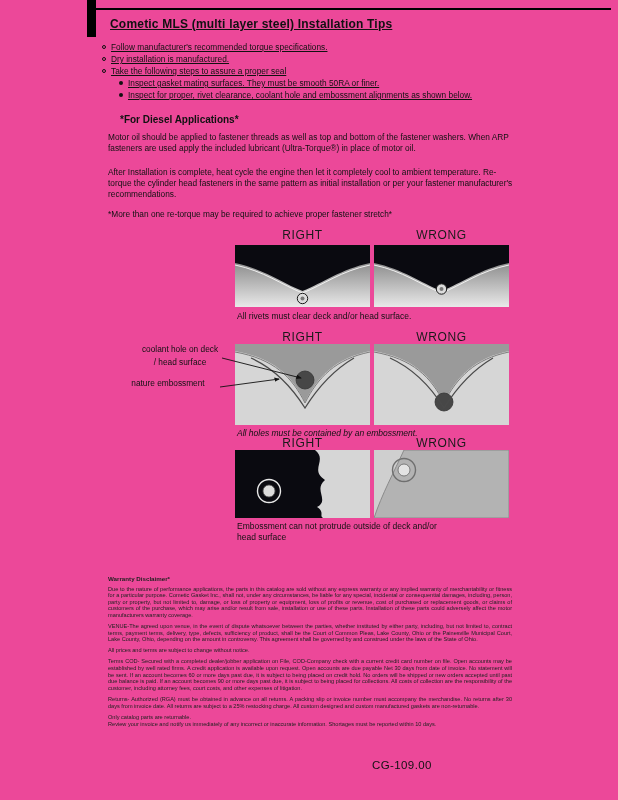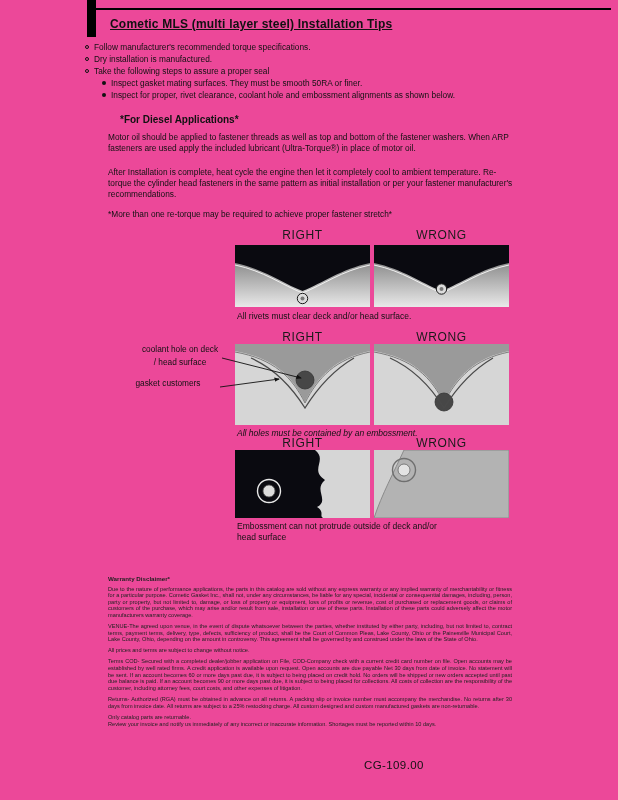--- a/index.html
+++ b/index.html
@@ -32,21 +32,21 @@
 </head>
 <body>
 
 <div class="page">
 
   <div class="abs corner-bar" style="left:87px;top:0;width:9px;height:37px;"></div>
   <div class="abs frame-top" style="left:96px;top:8px;width:515px;height:0;"></div>
 
   <div class="abs title" style="left:110px;top:17px;">Cometic MLS (multi layer steel) Installation Tips</div>
 
-  <div class="abs" style="left:85px;top:42px;width:470px;">
+  <div class="abs" style="left:102px;top:42px;width:470px;text-decoration:underline;">
     <div class="tip-row">
       <span class="marker-open"></span>
       <span>Follow manufacturer's recommended torque specifications.</span>
     </div>
     <div class="tip-row">
       <span class="marker-open"></span>
       <span>Dry installation is manufactured.</span>
     </div>
     <div class="tip-row">
       <span class="marker-open"></span>
@@ -101,21 +101,21 @@
       <circle cx="67.5" cy="44" r="2" fill="#777"></circle>
     </g>
   </svg>
 
   <div class="abs caption" style="left:237px;top:311px;">All rivets must clear deck and/or head surface.</div>
 
   <div class="abs rw-label" style="left:235px;top:330px;">RIGHT</div>
   <div class="abs rw-label" style="left:374px;top:330px;">WRONG</div>
 
   <div class="abs diagram-label" style="left:140px;top:343px;width:80px;">coolant hole on deck / head surface</div>
-  <div class="abs diagram-label" style="left:118px;top:377px;width:100px;">gasket customers</div>
+  <div class="abs diagram-label" style="left:118px;top:377px;width:100px;">nature embossment</div>
 
   <svg class="abs" style="left:235px;top:344px;" width="135" height="81" viewBox="0 0 135 81">
     <rect width="135" height="81" fill="#d6d6d6"></rect>
     <path d="M0,0 H135 V7 C101,14 83,32 70,58 C57,32 39,14 0,7 Z" fill="#9a9a9a"></path>
     <path d="M0,8 C39,15 57,33 70,59 C83,33 101,15 135,8" fill="none" stroke="#7c7c7c" stroke-width="1"></path>
     <path d="M16,14 C38,24 55,40 70,64 C85,40 102,24 119,14" fill="none" stroke="#4a4a4a" stroke-width="1.3"></path>
     <circle cx="70" cy="36" r="9" fill="#474747" stroke="#333" stroke-width="0.8"></circle>
   </svg>
 
   <svg class="abs" style="left:374px;top:344px;" width="135" height="81" viewBox="0 0 135 81">
@@ -161,15 +161,15 @@
     <div class="disclaimer-heading">Warranty Disclaimer*</div>
     <p>Due to the nature of performance applications, the parts in this catalog are sold without any express warranty or any implied warranty of merchantability or fitness for a particular purpose.  Cometic Gasket Inc., shall not, under any circumstances, be liable for any special, incidental or consequential damages, including, person, party or property, but not limited to, damage, or loss of property or equipment, loss of profits or revenue, cost of purchased or replacement goods, or claims of customers of the purchase, which may arise and/or result from sale, installation or use of these parts.  Installation of these parts could adversely affect the motor manufacturers warranty coverage.</p>
     <p>VENUE-The agreed upon venue, in the event of dispute whatsoever between the parties, whether instituted by either party, including, but not limited to, contract terms, payment terms, delivery, type, defects, sufficiency of product, shall be the Court of Common Pleas, Lake County, Ohio or the Painesville Municipal Court, Lake County, Ohio, depending on the amount in controversy.  This agreement shall be governed by and construed under the laws of the State of Ohio.</p>
     <p>All prices and terms are subject to change without notice.</p>
     <p>Terms COD- Secured with a completed dealer/jobber application on File, COD-Company check with a current credit card number on file.  Open accounts may be established by well rated firms.  A credit application is available upon request.  Open accounts are due payable Net 30 days from date of invoice.  No statement will be sent.  If an account becomes 60 or more days past due, it is subject to being placed on credit hold.  No orders will be shipped or new orders accepted until past due balance is paid.  If an account becomes 90 or more days past due, it is subject to being placed for collections.  All costs of collection are the responsibility of the customer, including attorney fees, court costs, and other expenses of litigation.</p>
     <p>Returns- Authorized (RGA) must be obtained in advance on all returns.  A packing slip or invoice number must accompany the merchandise.  No returns after 30 days from invoice date.  All returns are subject to a 25% restocking charge.  All custom designed and custom manufactured gaskets are non-returnable.</p>
     <p class="tight">Only catalog parts are returnable.</p>
     <p>Review your invoice and notify us immediately of any incorrect or inaccurate information.  Shortages must be reported within 10 days.</p>
   </div>
 
-  <div class="abs footer-code" style="left:364px;top:759px;text-align:right;">CG-109.00</div>
+  <div class="abs footer-code" style="left:372px;top:759px;text-align:right;">CG-109.00</div>
 
 </div>
 
 </body></html>

